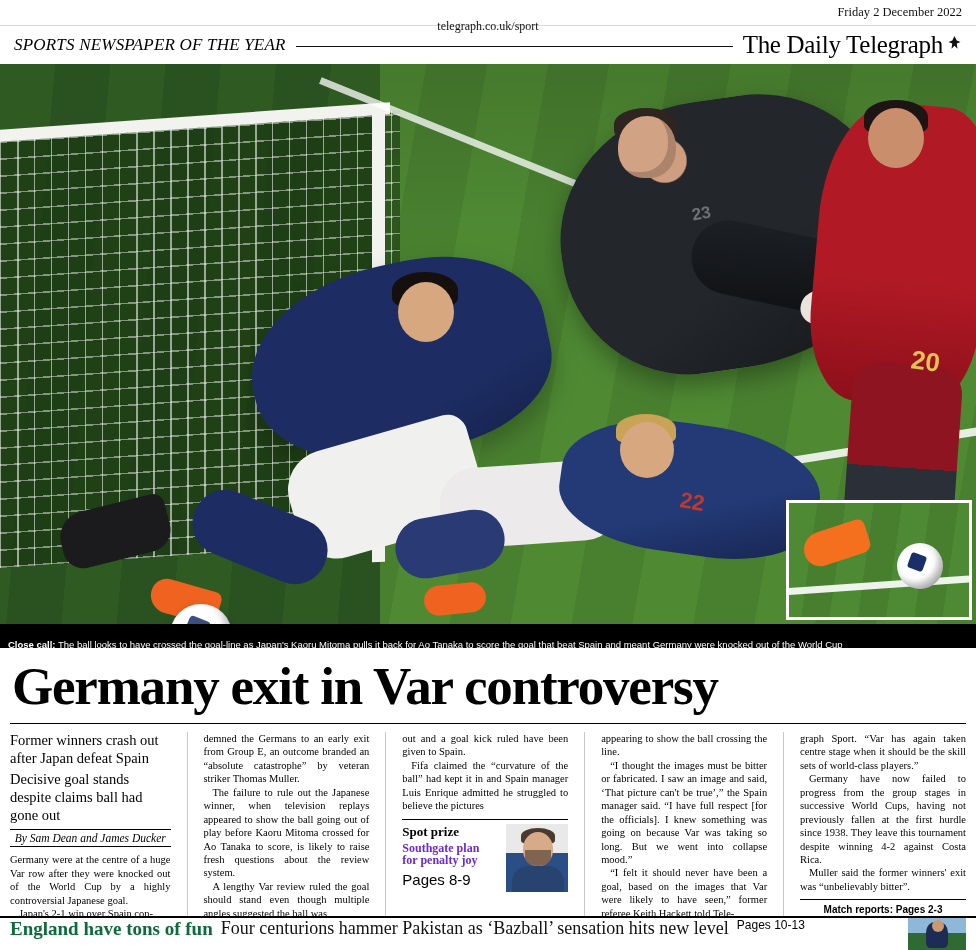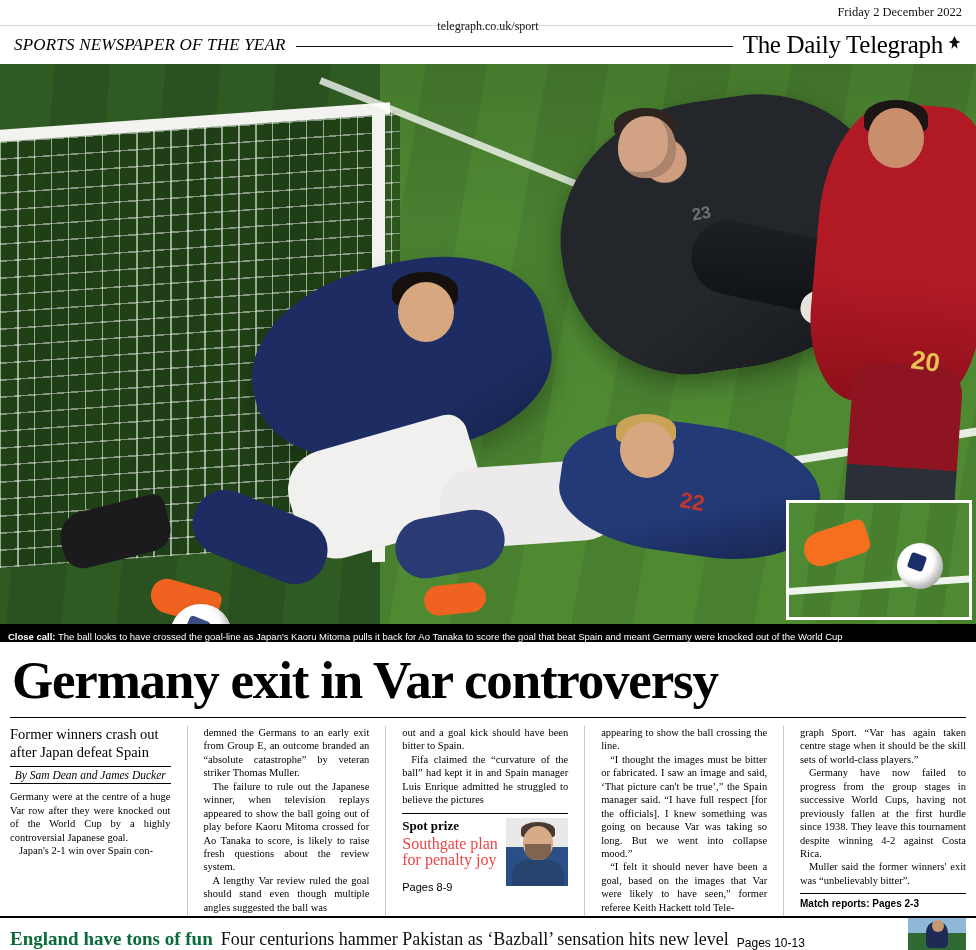--- a/index.html
+++ b/index.html
@@ -273,21 +273,21 @@
   }
 
   
   .caption {
     height: 18px;
     background: #000;
     color: #fff;
     font-family: "Liberation Sans", sans-serif;
     font-size: 9.5px;
     line-height: 18px;
-    padding: 4px 8px;
+    padding: 12px 8px;
     white-space: nowrap;
     overflow: hidden;
   }
   .caption b { font-weight: bold; }
 
   
   .headline {
     font-family: "Liberation Serif", serif;
     font-weight: bold;
     font-size: 53px;
@@ -347,28 +347,29 @@
   }
   .promo-txt { flex: 1; }
   .promo-kicker {
     font-family: "Liberation Serif", serif;
     font-weight: bold;
     font-size: 13px;
     margin-bottom: 2px;
   }
   .promo-head {
     font-family: "Liberation Serif", serif;
-    font-size: 16px;
+    font-size: 12px;
     line-height: 1.04;
-    color: #ef4444;
+    color: #6d28d9;
+    font-weight: bold;
   }
   .promo-pages {
     font-family: "Liberation Sans", sans-serif;
-    font-size: 11px;
-    margin-top: 12px;
+    font-size: 15px;
+    margin-top: 4px;
   }
   .promo-face {
     width: 62px; height: 68px;
     background: linear-gradient(180deg,#e9e9ea 0 42%, #2a4f86 42% 100%);
     position: relative;
     overflow: hidden;
     flex: 0 0 62px;
   }
   .promo-face .head {
     position: absolute; left: 17px; top: 8px; width: 30px; height: 34px;
@@ -387,29 +388,30 @@
     background: #27436f; border-radius: 16px 16px 0 0;
   }
 
   .match-reports {
     font-family: "Liberation Sans", sans-serif;
     font-size: 10px;
     font-weight: bold;
     margin-top: 6px;
     border-top: 1px solid #000;
     padding-top: 4px;
+    text-align: center;
   }
 
   
   .bottom {
     position: absolute;
     left: 0; bottom: 0; width: 976px; height: 34px;
     border-top: 2px solid #000;
     display: flex;
-    align-items: flex-end;
+    align-items: flex-start;
     padding: 0 10px;
     gap: 8px;
     background: #fff;
   }
   .bottom .lead {
     font-family: "Liberation Serif", serif;
     font-weight: bold;
     font-size: 19px;
     color: #0b6b3a;
     white-space: nowrap;
@@ -528,20 +530,21 @@
 </div>
 
 <div class="headline">Germany exit in Var controversy</div>
 <div class="hr-thin"></div>
 
 <div class="cols">
 
   <div class="col c1">
     <div class="standfirst">
       <p>Former winners crash out after Japan defeat Spain</p>
+      <p>Decisive goal stands despite claims ball had gone out</p>
     </div>
     <div class="byline">By Sam Dean and James Ducker</div>
     <div class="body-text">
       <p class="first">Germany were at the centre of a huge Var row after they were knocked out of the World Cup by a highly controversial Japanese goal.</p>
       <p>Japan's 2-1 win over Spain con-</p>
     </div>
   </div>
 
   <div class="col-rule"></div>
 
@@ -550,21 +553,21 @@
       <p class="first">demned the Germans to an early exit from Group E, an outcome branded an “absolute catastrophe” by veteran striker Thomas Muller.</p>
       <p>The failure to rule out the Japanese winner, when television replays appeared to show the ball going out of play before Kaoru Mitoma crossed for Ao Tanaka to score, is likely to raise fresh questions about the review system.</p>
       <p>A lengthy Var review ruled the goal should stand even though multiple angles suggested the ball was</p>
     </div>
   </div>
 
   <div class="col-rule"></div>
 
   <div class="col">
     <div class="body-text">
-      <p class="first">out and a goal kick should have been bitter to Spain.</p>
+      <p class="first">out and a goal kick ruled have been given to Spain.</p>
       <p>Fifa claimed the “curvature of the ball” had kept it in and Spain manager Luis Enrique admitted he struggled to believe the pictures</p>
     </div>
     <div class="promo">
       <div class="promo-txt">
         <div class="promo-kicker">Spot prize</div>
         <div class="promo-head">
           <div>Southgate plan</div>
           <div>for penalty joy</div>
         </div>
         <div class="promo-pages">Pages 8-9</div>

